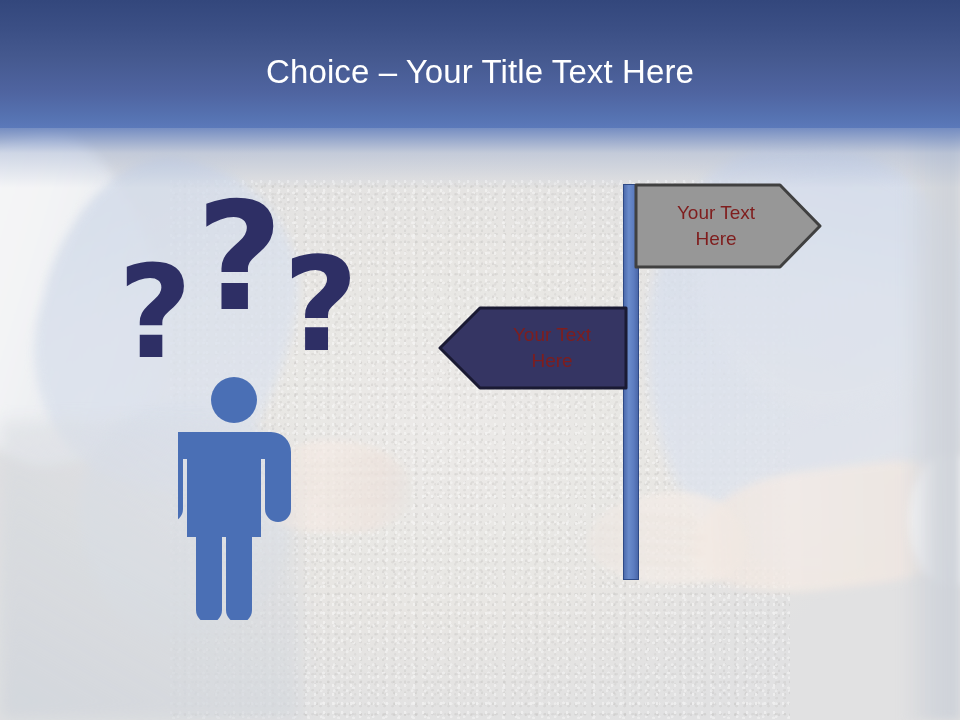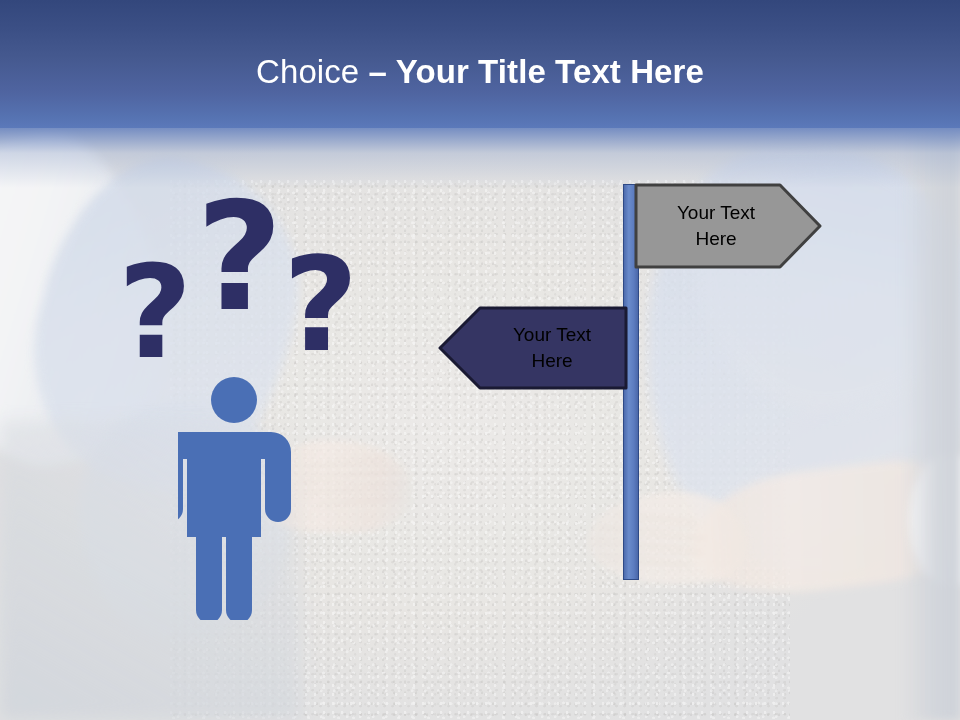--- a/index.html
+++ b/index.html
@@ -208,21 +208,21 @@
     left: 0; top: 52px;
     width: 960px;
     text-align: center;
     color: #ffffff;
     font-size: 33px;
     line-height: 40px;
     letter-spacing: .1px;
     white-space: nowrap;
   }
   .slide-title .bold { font-weight: normal; }
-  .slide-title .rest { font-weight: bold; }
+  .slide-title .rest { font-weight: normal; }
 
   
   .qmark {
     position: absolute;
     color: #2e2f65;
     font-weight: bold;
     line-height: 1;
     font-family: "DejaVu Sans", sans-serif;
     user-select: none;
   }
@@ -240,21 +240,21 @@
     left: 623px; top: 184px;
     width: 16px; height: 396px;
     background: linear-gradient(90deg, #4e6cae 0%, #6a8bcb 34%, #5c7cc0 70%, #4a67a8 100%);
     border: 1.5px solid #2f4a86;
     box-sizing: border-box;
   }
   .sign { position: absolute; }
   .sign svg { display: block; overflow: visible; }
   .sign-label {
     position: absolute;
-    color: #000000;
+    color: #7f1d1d;
     font-size: 19px;
     line-height: 26px;
     text-align: center;
     white-space: pre-line;
     pointer-events: none;
   }
   .sign-gray  { left: 634px; top: 183px; }
   .sign-gray .sign-label  { left: 14px; top: 17px; width: 136px; }
   .sign-navy  { left: 438px; top: 306px; }
   .sign-navy .sign-label  { left: 44px; top: 16px; width: 140px; }

